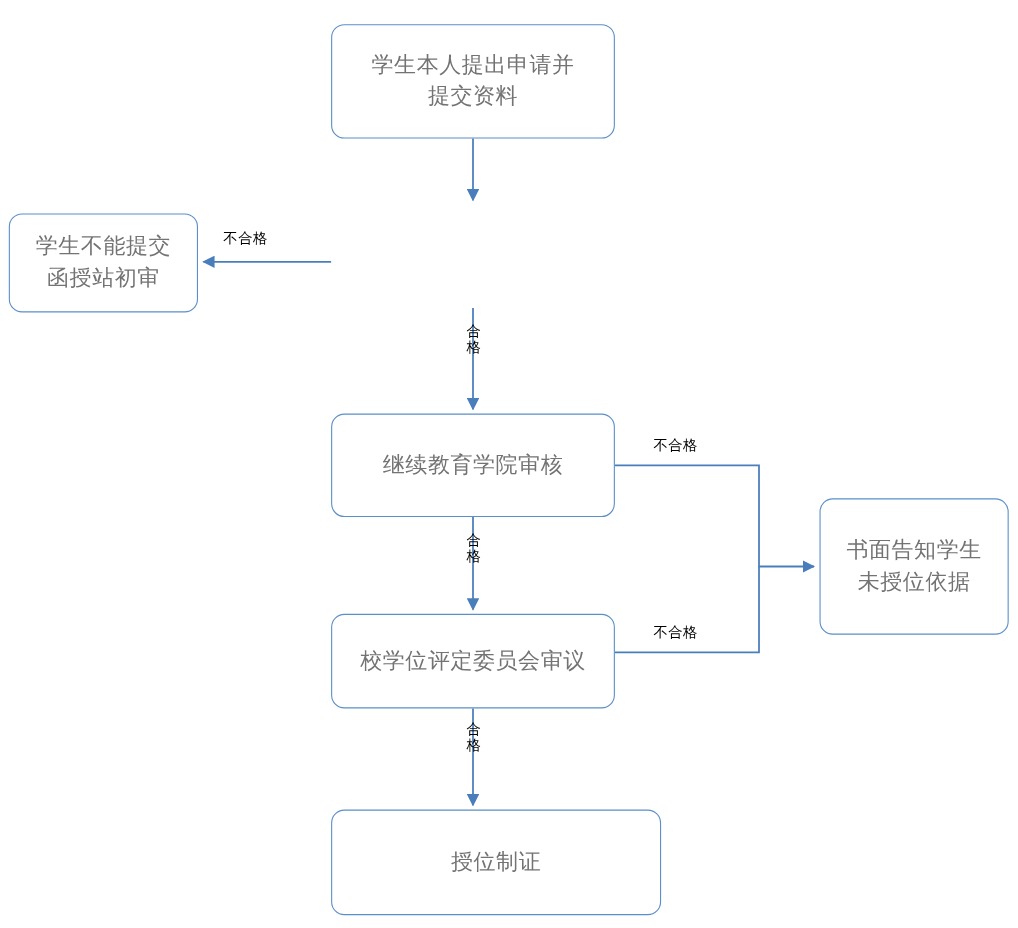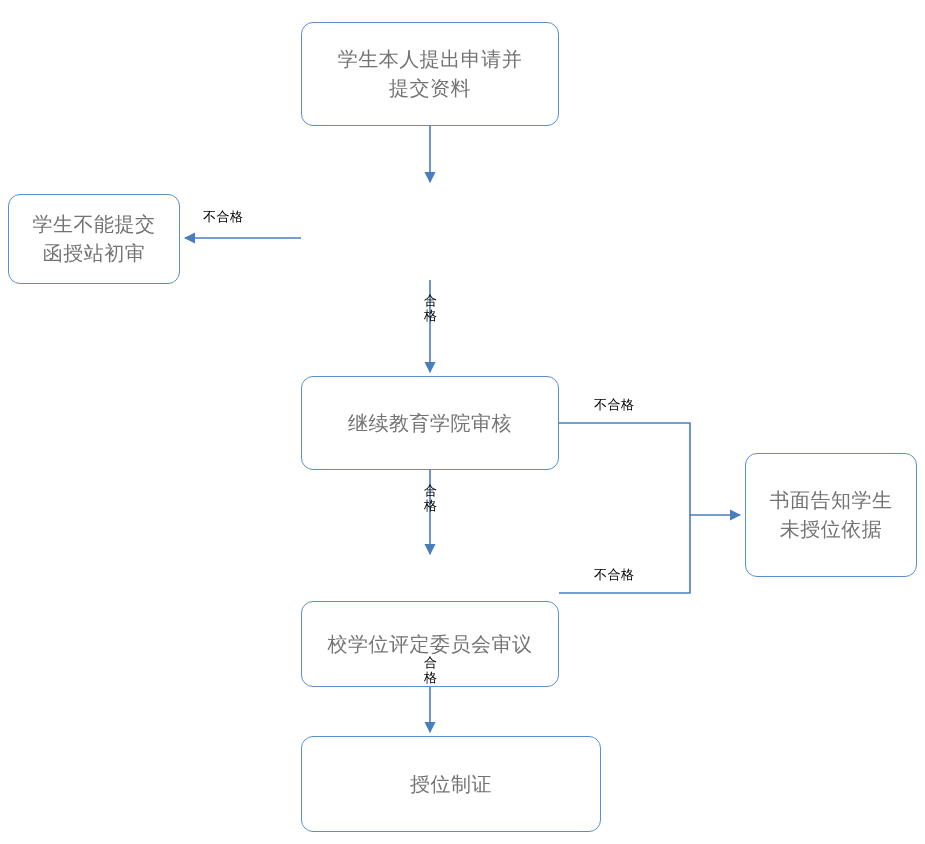--- a/index.html
+++ b/index.html
@@ -84,21 +84,21 @@
 
 
   <div class="node" style="left:8px; top:194px; width:172px; height:90px;">学生不能提交
 函授站初审</div>
 
   <div class="node" style="left:301px; top:376px; width:258px; height:94px;">继续教育学院审核</div>
 
   <div class="node" style="left:745px; top:453px; width:172px; height:124px;">书面告知学生
 未授位依据</div>
 
-  <div class="node" style="left:301px; top:558px; width:258px; height:86px;margin-top:43px;">校学位评定委员会审议</div>
+  <div class="node" style="left:301px; top:558px; width:258px; height:86px;">校学位评定委员会审议</div>
 
   <div class="node" style="left:301px; top:736px; width:300px; height:96px;">授位制证</div>
 
   <div class="edge-label" style="left:203px; top:210px; width:80px;">不合格</div>
 
   <div class="edge-label" style="left:424px; top:294px; width:26px;">合
 格</div>
 
   <div class="edge-label" style="left:594px; top:398px; width:80px;">不合格</div>
 

